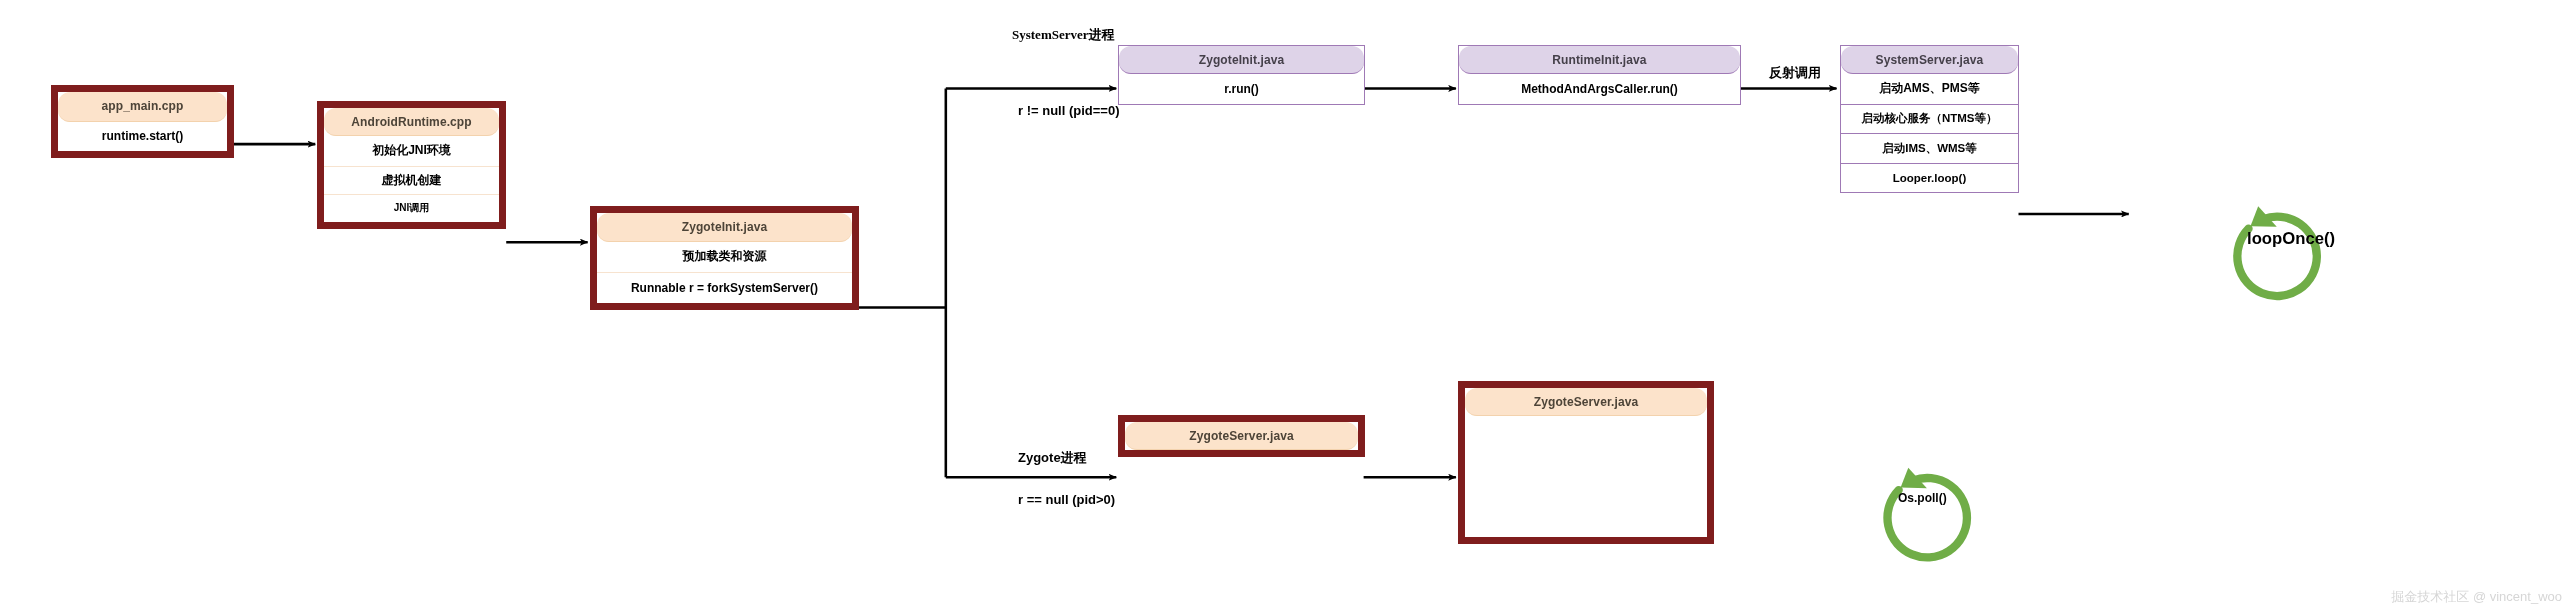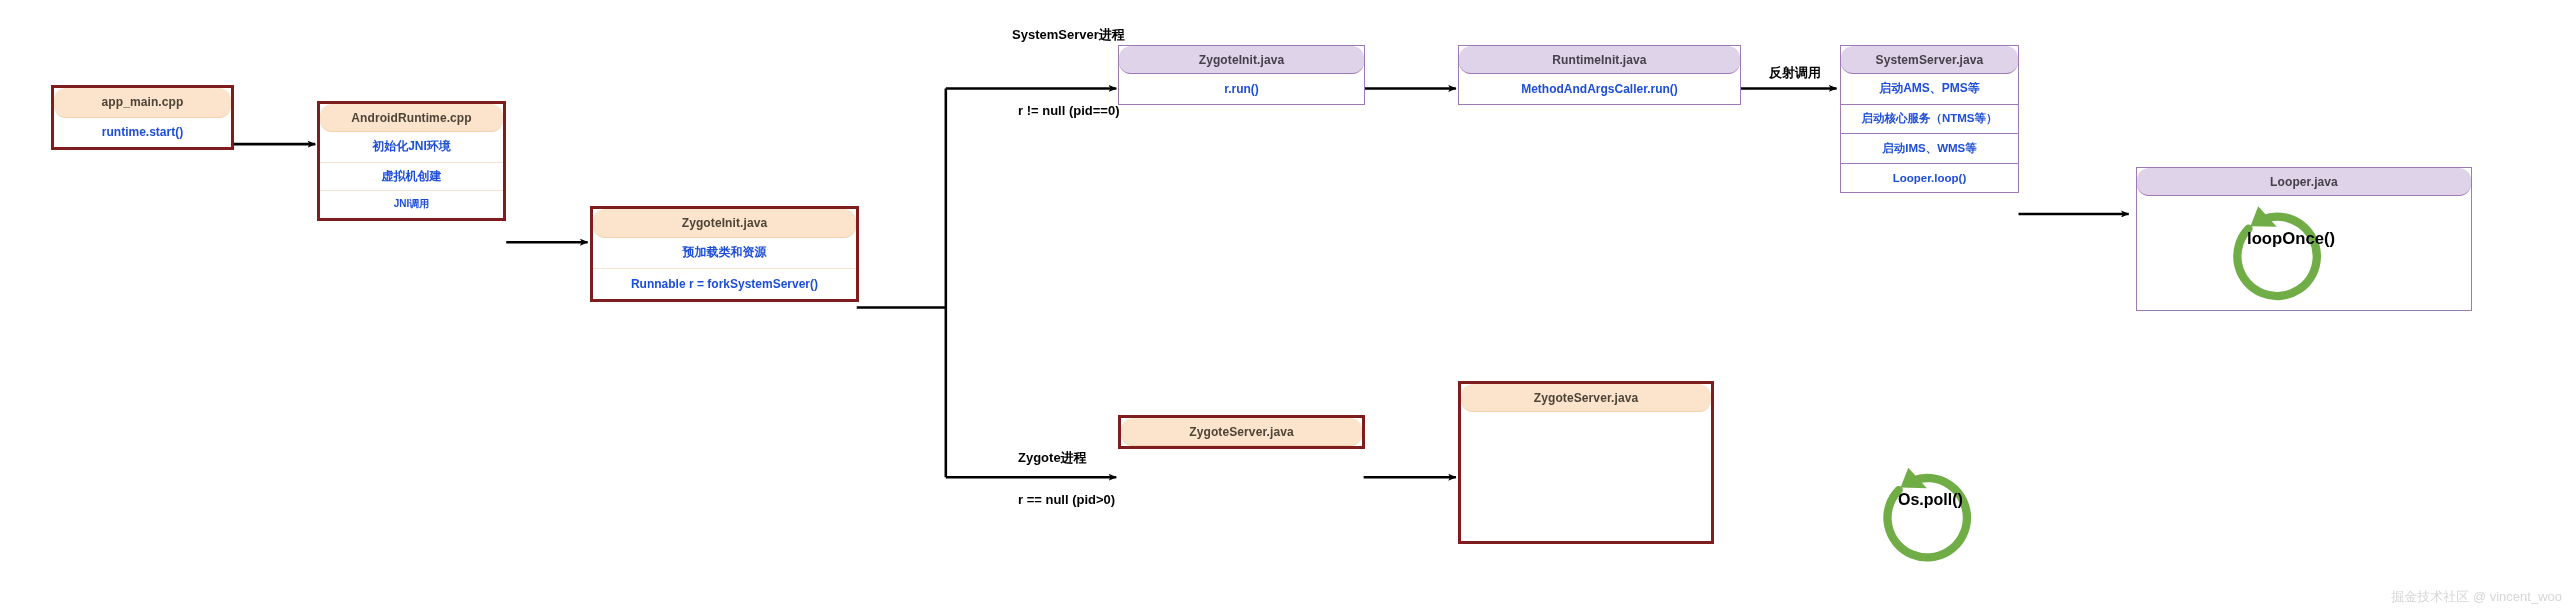--- a/index.html
+++ b/index.html
@@ -25,28 +25,28 @@
     display:flex;align-items:center;justify-content:center;
     font-weight:bold;
     letter-spacing:0.1px;
     white-space:nowrap;
     border-radius:12px;
   }
   .node .row{
     box-sizing:border-box;
     width:100%;
     display:flex;align-items:center;justify-content:center;
-    color:#1d4ed8;
+    color:#000000;
     font-weight:bold;
     white-space:nowrap;
     background:#ffffff;
   }
 
   
-  .orange{border:3px solid #7f1d1d;}
+  .orange{border:7px solid #7f1d1d;}
   .orange .hdr{background:#fce3cb;color:#4d4438;border-bottom:1px solid #f3d2ad;}
   .orange .row{border-top:1px solid #f7e3cf;}
   .orange .row.first{border-top:none;}
 
   
   .purple{border:1.3px solid #9f79b5;}
   .purple .hdr{background:#ded3e8;color:#45404a;border-bottom:1.3px solid #9f79b5;}
   .purple .row{border-top:1.3px solid #9f79b5;}
   .purple .row.first{border-top:none;}
 
@@ -155,35 +155,32 @@
   </div>
 
   <div class="node purple" style="left:1840px;top:45px;width:179px;">
     <div class="hdr" style="height:28px;font-size:12px;">SystemServer.java</div>
     <div class="row first" style="height:29.5px;font-size:12px;">启动AMS、PMS等</div>
     <div class="row" style="height:29.5px;font-size:11.5px;">启动核心服务（NTMS等）</div>
     <div class="row" style="height:29.5px;font-size:11.5px;">启动IMS、WMS等</div>
     <div class="row" style="height:29.5px;font-size:11.5px;">Looper.loop()</div>
   </div>
 
-  <div class="node purple" style="left:2136px;top:167px;width:336px;height:144px;">
-    <div class="hdr" style="height:28px;font-size:12px;">Looper.java</div>
-  </div>
   <div class="loop-label" style="font-size: 16.7px; transform: translate(0px, 0px); top: 229px; left: 2247px;">loopOnce()</div>
 
   <div class="node orange" style="left:1118px;top:415px;width:247px;">
     <div class="hdr" style="height:28px;font-size:12px;">ZygoteServer.java</div>
   </div>
 
   <div class="node orange" style="left:1458px;top:381px;width:256px;height:163px;">
     <div class="hdr" style="height:28px;font-size:12px;">ZygoteServer.java</div>
   </div>
-  <div class="loop-label" style="left: 1898px; top: 491px; font-size: 16px;">Os.poll()</div>
+  <div class="loop-label" style="left: 1898px; top: 491px; font-size: 12px;">Os.poll()</div>
 
-  <div class="edge-label" style="left:1012px;top:26px;font-size:13px;">SystemServer进程</div>
+  <div class="edge-label" style="left:1012px;top:26px;font-size:13px;font-family:Liberation Serif, serif;">SystemServer进程</div>
   <div class="edge-label" style="left:1018px;top:103px;font-size:13px;">r != null (pid==0)</div>
 
   <div class="edge-label" style="left:1018px;top:449px;font-size:13px;">Zygote进程</div>
   <div class="edge-label" style="left:1018px;top:492px;font-size:13px;">r == null (pid&gt;0)</div>
 
   <div class="edge-label" style="left:1769px;top:64px;font-size:13px;">反射调用</div>
 
   <div class="watermark">掘金技术社区 @ vincent_woo</div>
 </div>
 

